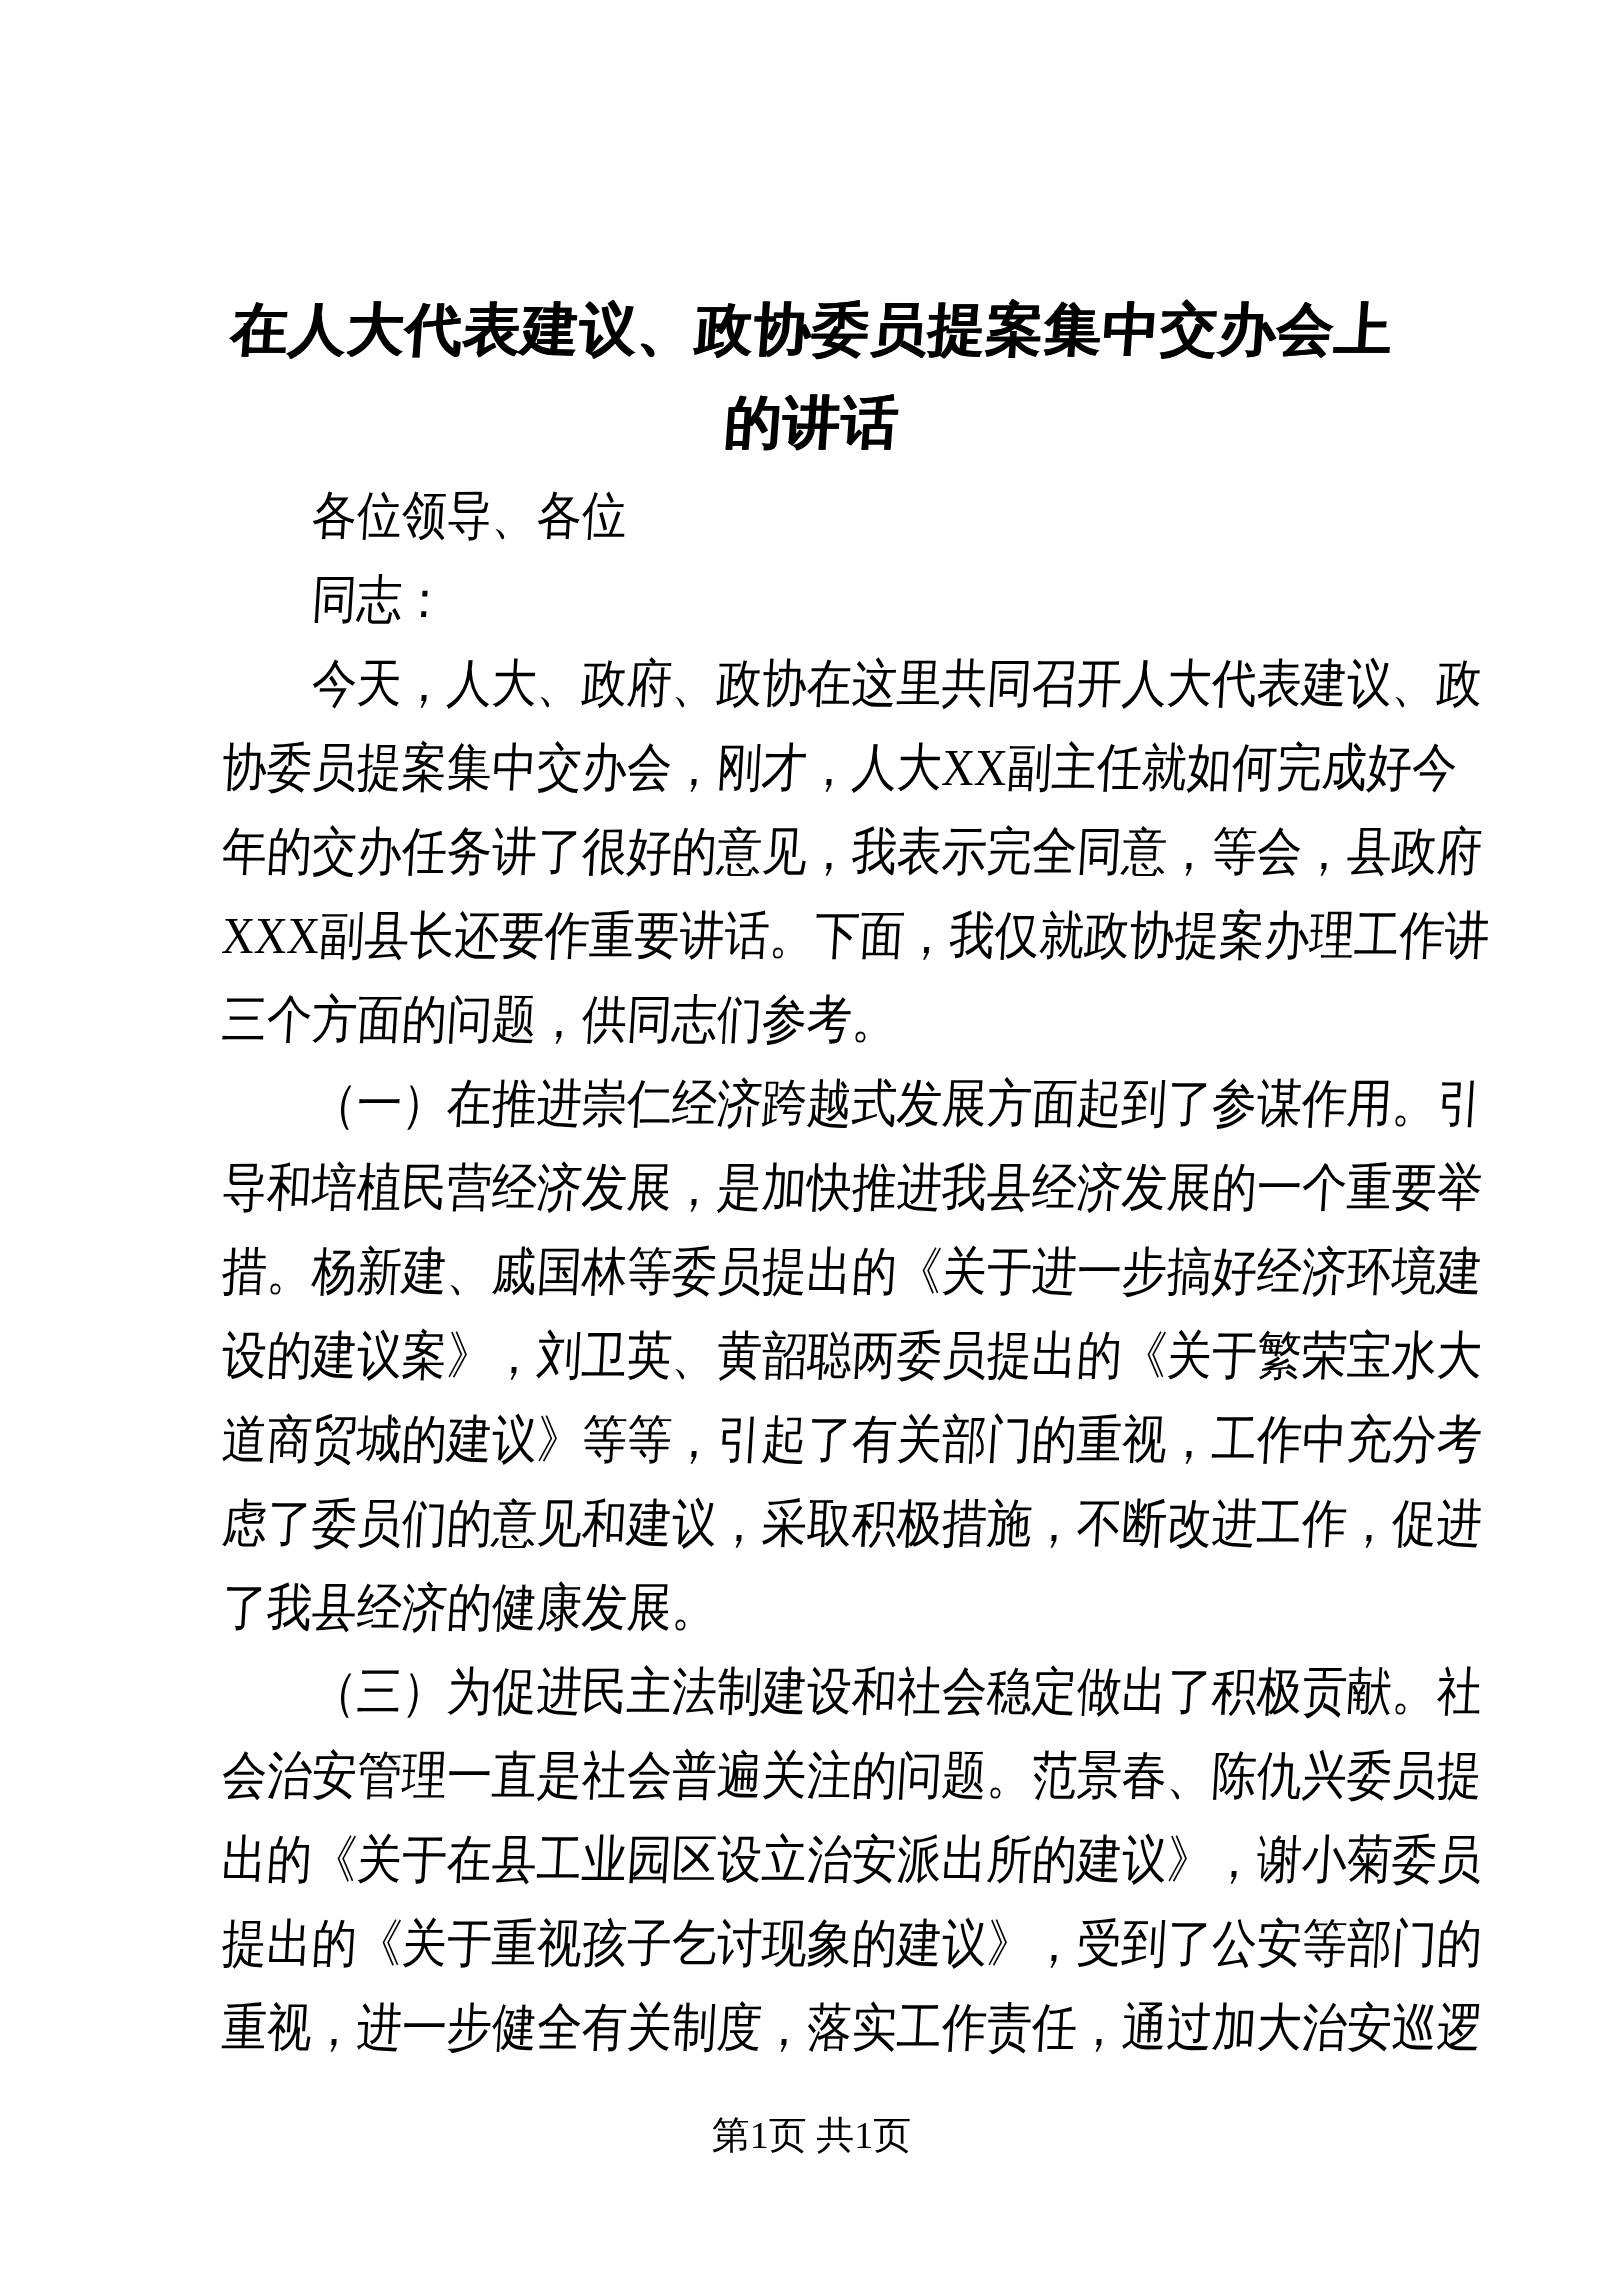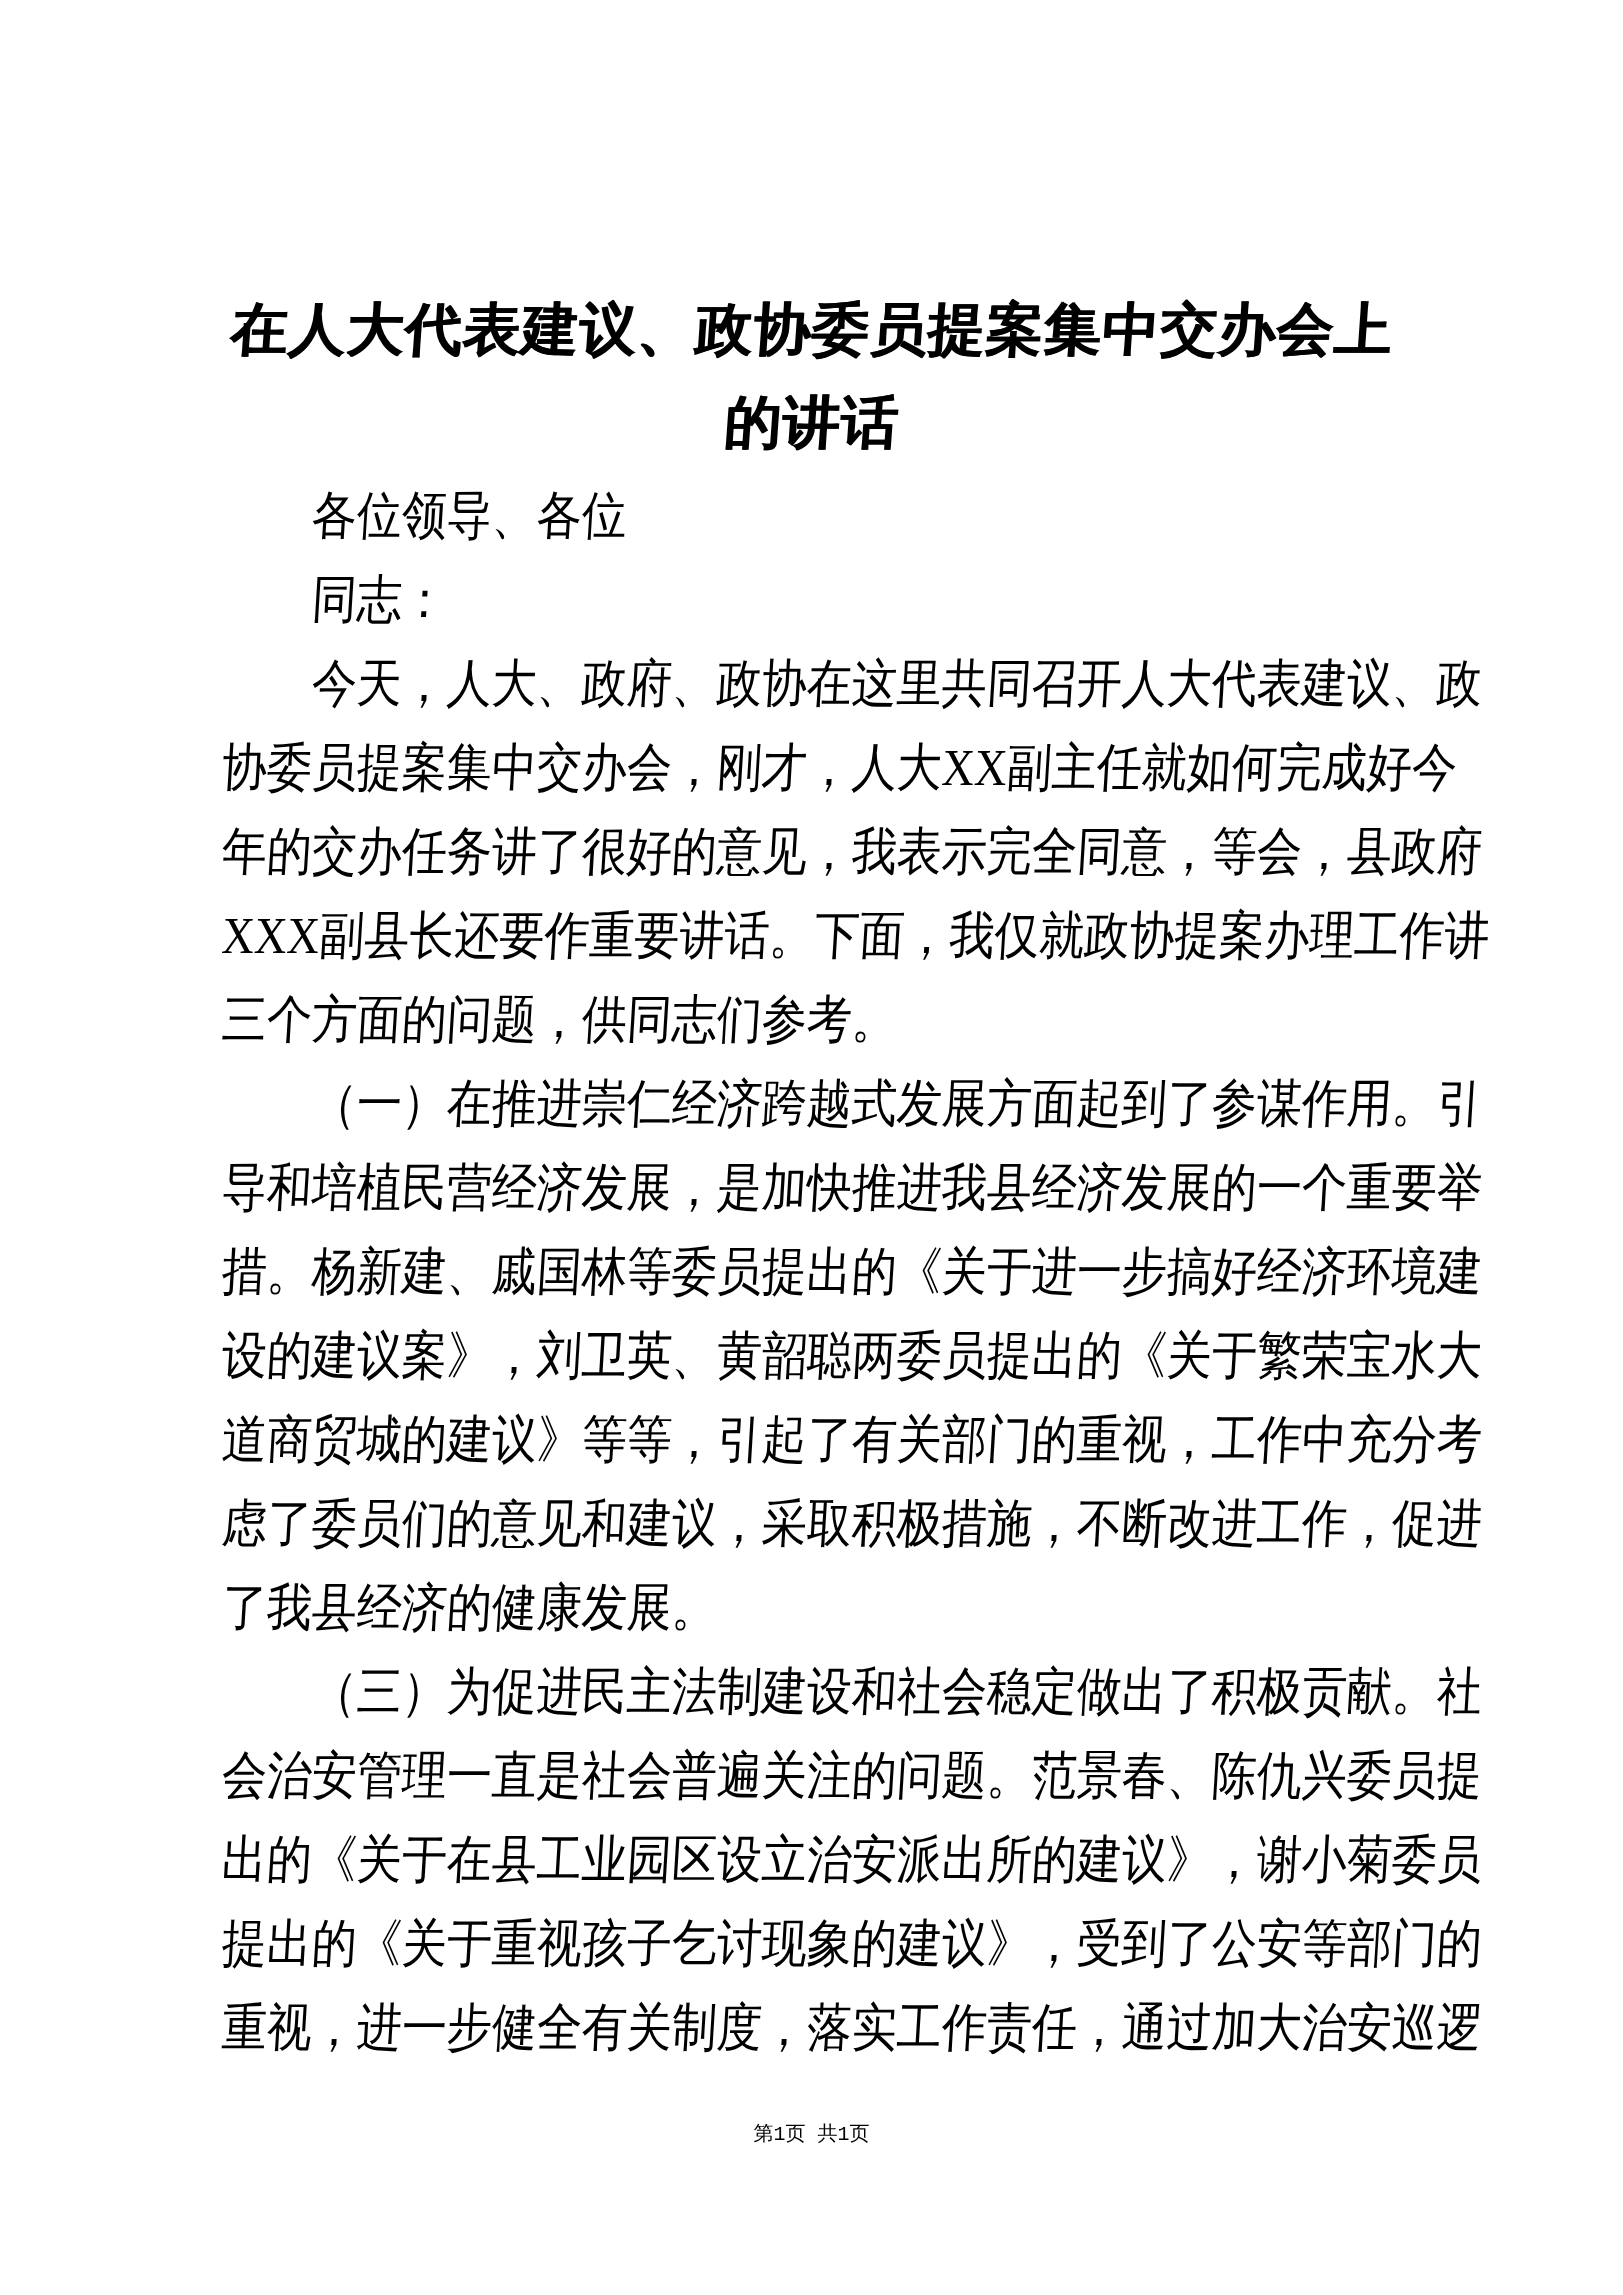--- a/index.html
+++ b/index.html
@@ -47,23 +47,22 @@
   }
   .bline.indent {
     padding-left: 90px;
   }
   .page-footer {
     position: absolute;
     top: 2110px;
     left: 0;
     width: 100%;
     text-align: center;
-    font-size: 20px;
+    font-size: 38px;
     line-height: 50px;
-    font-family: Liberation Mono, monospace;
   }
 </style>
 </head>
 <body>
 
 <div class="page">
   <div class="doc-title">
     <div class="title-line">在人大代表建议、政协委员提案集中交办会上</div>
     <div class="title-line">的讲话</div>
   </div>

